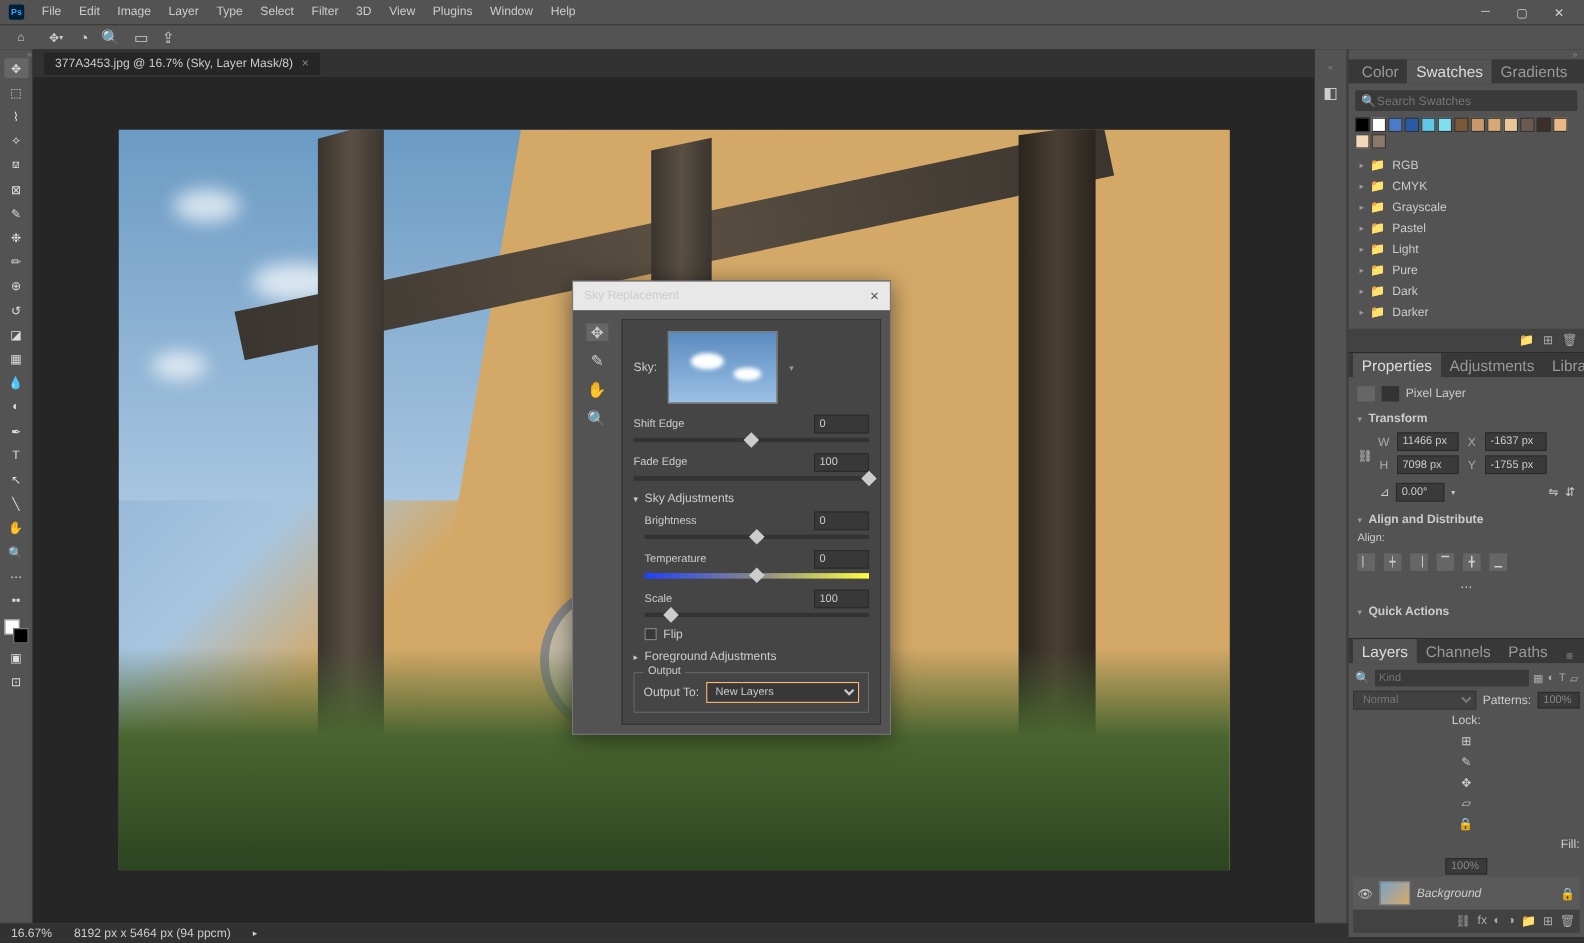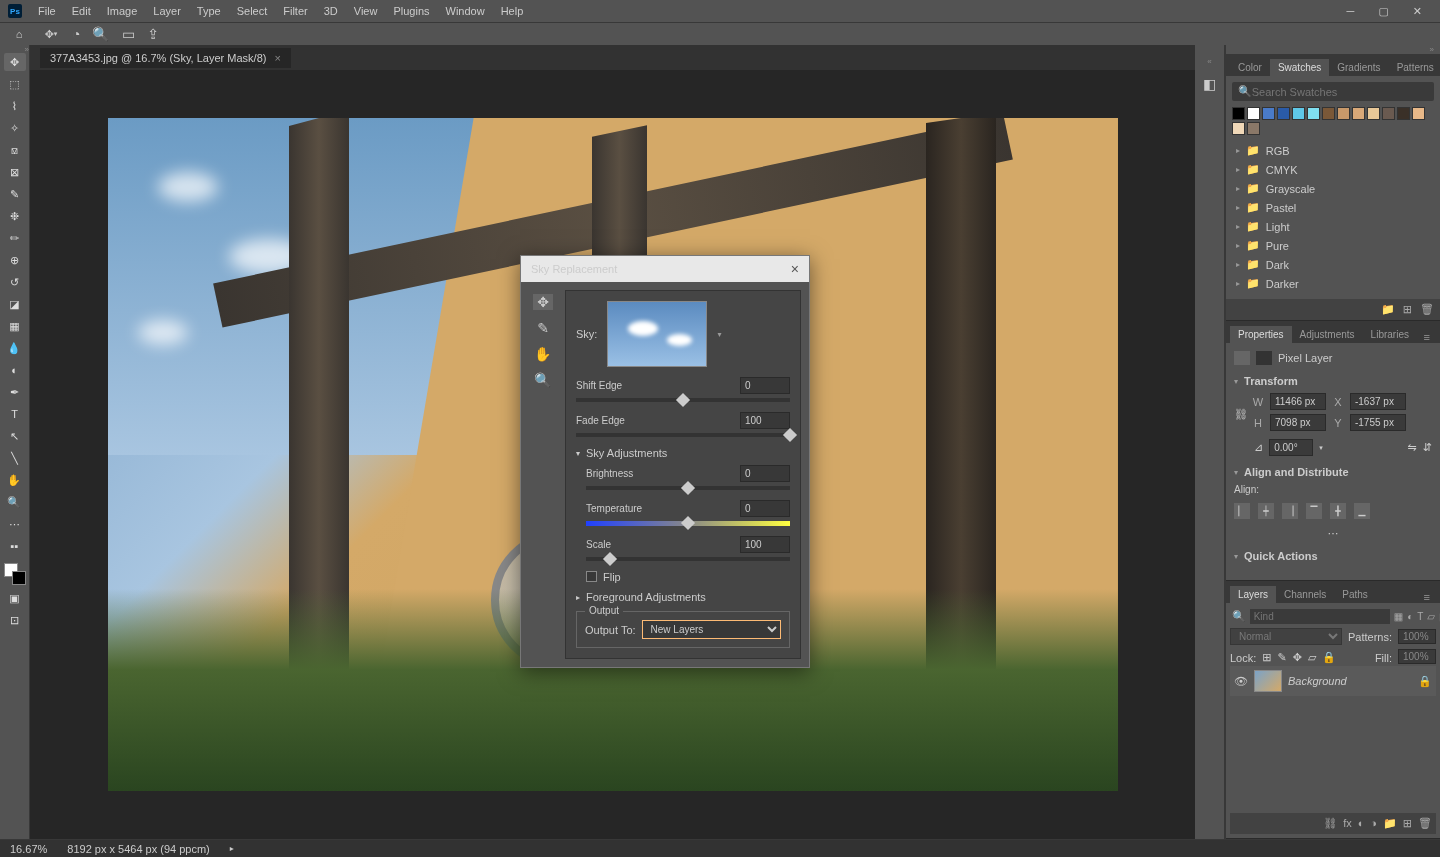--- a/index.html
+++ b/index.html
@@ -49,21 +49,21 @@
 .canvas .foliage { position: absolute; bottom: 0; left: 0; width: 100%; height: 30%; background: linear-gradient(0deg, #2a4520 0%, #4a6530 60%, transparent 100%); }
 .canvas .window { position: absolute; bottom: 18%; left: 38%; width: 140px; height: 140px; border-radius: 50%; border: 8px solid #888; background: radial-gradient(circle at 40% 40%, rgba(200,220,240,0.6), rgba(150,170,190,0.4)); }
 
 
 .rpanels { width: 245px; background: #535353; display: flex; flex-direction: column; border-left: 1px solid #383838; }
 .dock-col { display: flex; flex-direction: row; }
 .dock-icons { width: 30px; background: #535353; display: flex; flex-direction: column; align-items: center; padding-top: 12px; gap: 10px; border-right: 1px solid #383838; }
 
 .panel-group { border-bottom: 1px solid #2a2a2a; }
 .panel-tabs { height: 22px; background: #383838; display: flex; align-items: flex-end; padding: 0 4px; }
-.panel-tab { padding: 3px 8px; cursor: pointer; color: #999; font-size: 10px; }
+.panel-tab { padding: 3px 8px; cursor: pointer; color: #999; font-size: 14px; }
 .panel-tab.active { background: #535353; color: #ddd; }
 .panel-menu { margin-left: auto; cursor: pointer; color: #999; padding: 0 6px; }
 
 .swatches-body { padding: 6px; background: #535353; }
 .search-swatch { display: flex; align-items: center; background: #3a3a3a; padding: 3px 6px; margin-bottom: 6px; border-radius: 2px; }
 .search-swatch input { flex: 1; background: transparent; border: none; outline: none; color: #ccc; }
 .swatch-row { display: flex; gap: 2px; margin-bottom: 6px; flex-wrap: wrap; }
 .swatch { width: 13px; height: 13px; border: 1px solid #333; cursor: pointer; }
 .swatch-folder { display: flex; align-items: center; gap: 6px; padding: 3px 4px; cursor: pointer; }
 .swatch-folder .chev { font-size: 8px; color: #999; }
@@ -79,21 +79,21 @@
 .prop-row input { width: 56px; background: #3a3a3a; border: 1px solid #2a2a2a; color: #ccc; padding: 2px 4px; font-size: 10px; }
 .align-row { display: flex; gap: 8px; padding: 4px 0; }
 .align-btn { width: 16px; height: 16px; background: #666; cursor: pointer; display:flex; align-items:center; justify-content:center; font-size:9px;}
 
 .layers-body { padding: 4px; background: #535353; display: flex; flex-direction: column; min-height: 200px; }
 .layer-filter { display: flex; align-items: center; gap: 4px; padding: 2px; }
 .layer-filter input { flex: 1; background: #3a3a3a; border: none; padding: 2px 4px; color: #ccc; font-size: 10px; }
 .layer-filter .ficon { font-size: 10px; color: #aaa; cursor: pointer; }
 .blend-row { display: flex; align-items: center; gap: 6px; padding: 2px 0; font-size: 10px; }
 .blend-row select, .blend-row input { background: #3a3a3a; border: 1px solid #2a2a2a; color: #888; font-size: 10px; padding: 1px 4px; }
-.lock-row { display: flex; align-items: flex-end; gap: 6px; padding: 2px 0; font-size: 10px; color: #aaa; }
+.lock-row { display: flex; align-items: center; gap: 6px; padding: 2px 0; font-size: 10px; color: #aaa; flex-direction: column; }
 .lock-row .licon { cursor: pointer; font-size: 11px; }
 .layer-item { display: flex; align-items: center; gap: 6px; padding: 4px; background: #5a5a5a; }
 .layer-item .vis { cursor: pointer; }
 .layer-item .thumb { width: 28px; height: 22px; background: linear-gradient(135deg,#7ba3c8,#d4a968); border: 1px solid #888; }
 .layer-item .name { font-style: italic; flex: 1; }
 .layer-item .lock { font-size: 11px; color: #aaa; }
 .layers-footer { margin-top: auto; display: flex; justify-content: flex-end; gap: 6px; padding: 4px; background: #424242; }
 .layers-footer span { cursor: pointer; font-size: 11px; color: #aaa; }
 
 

